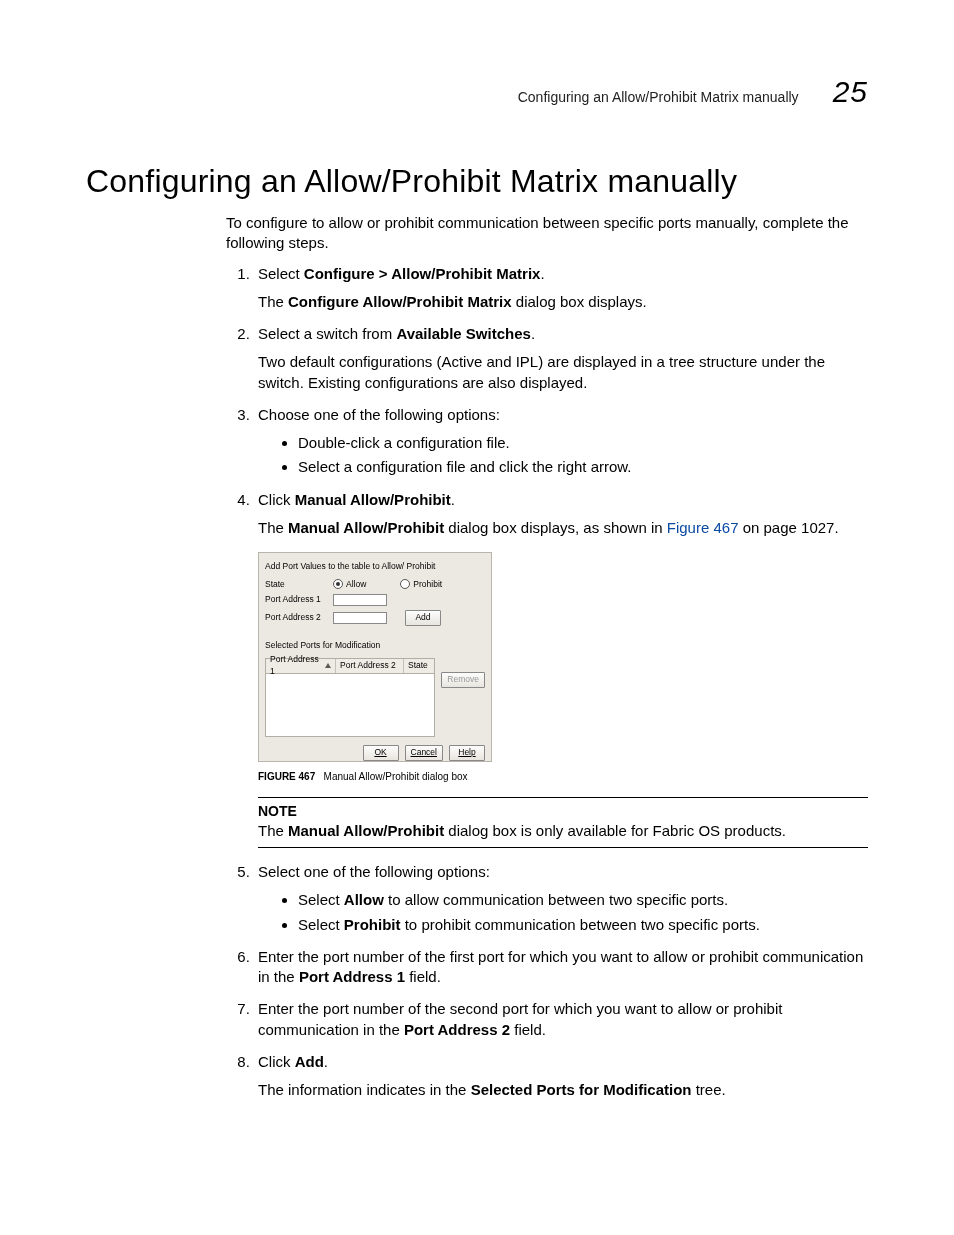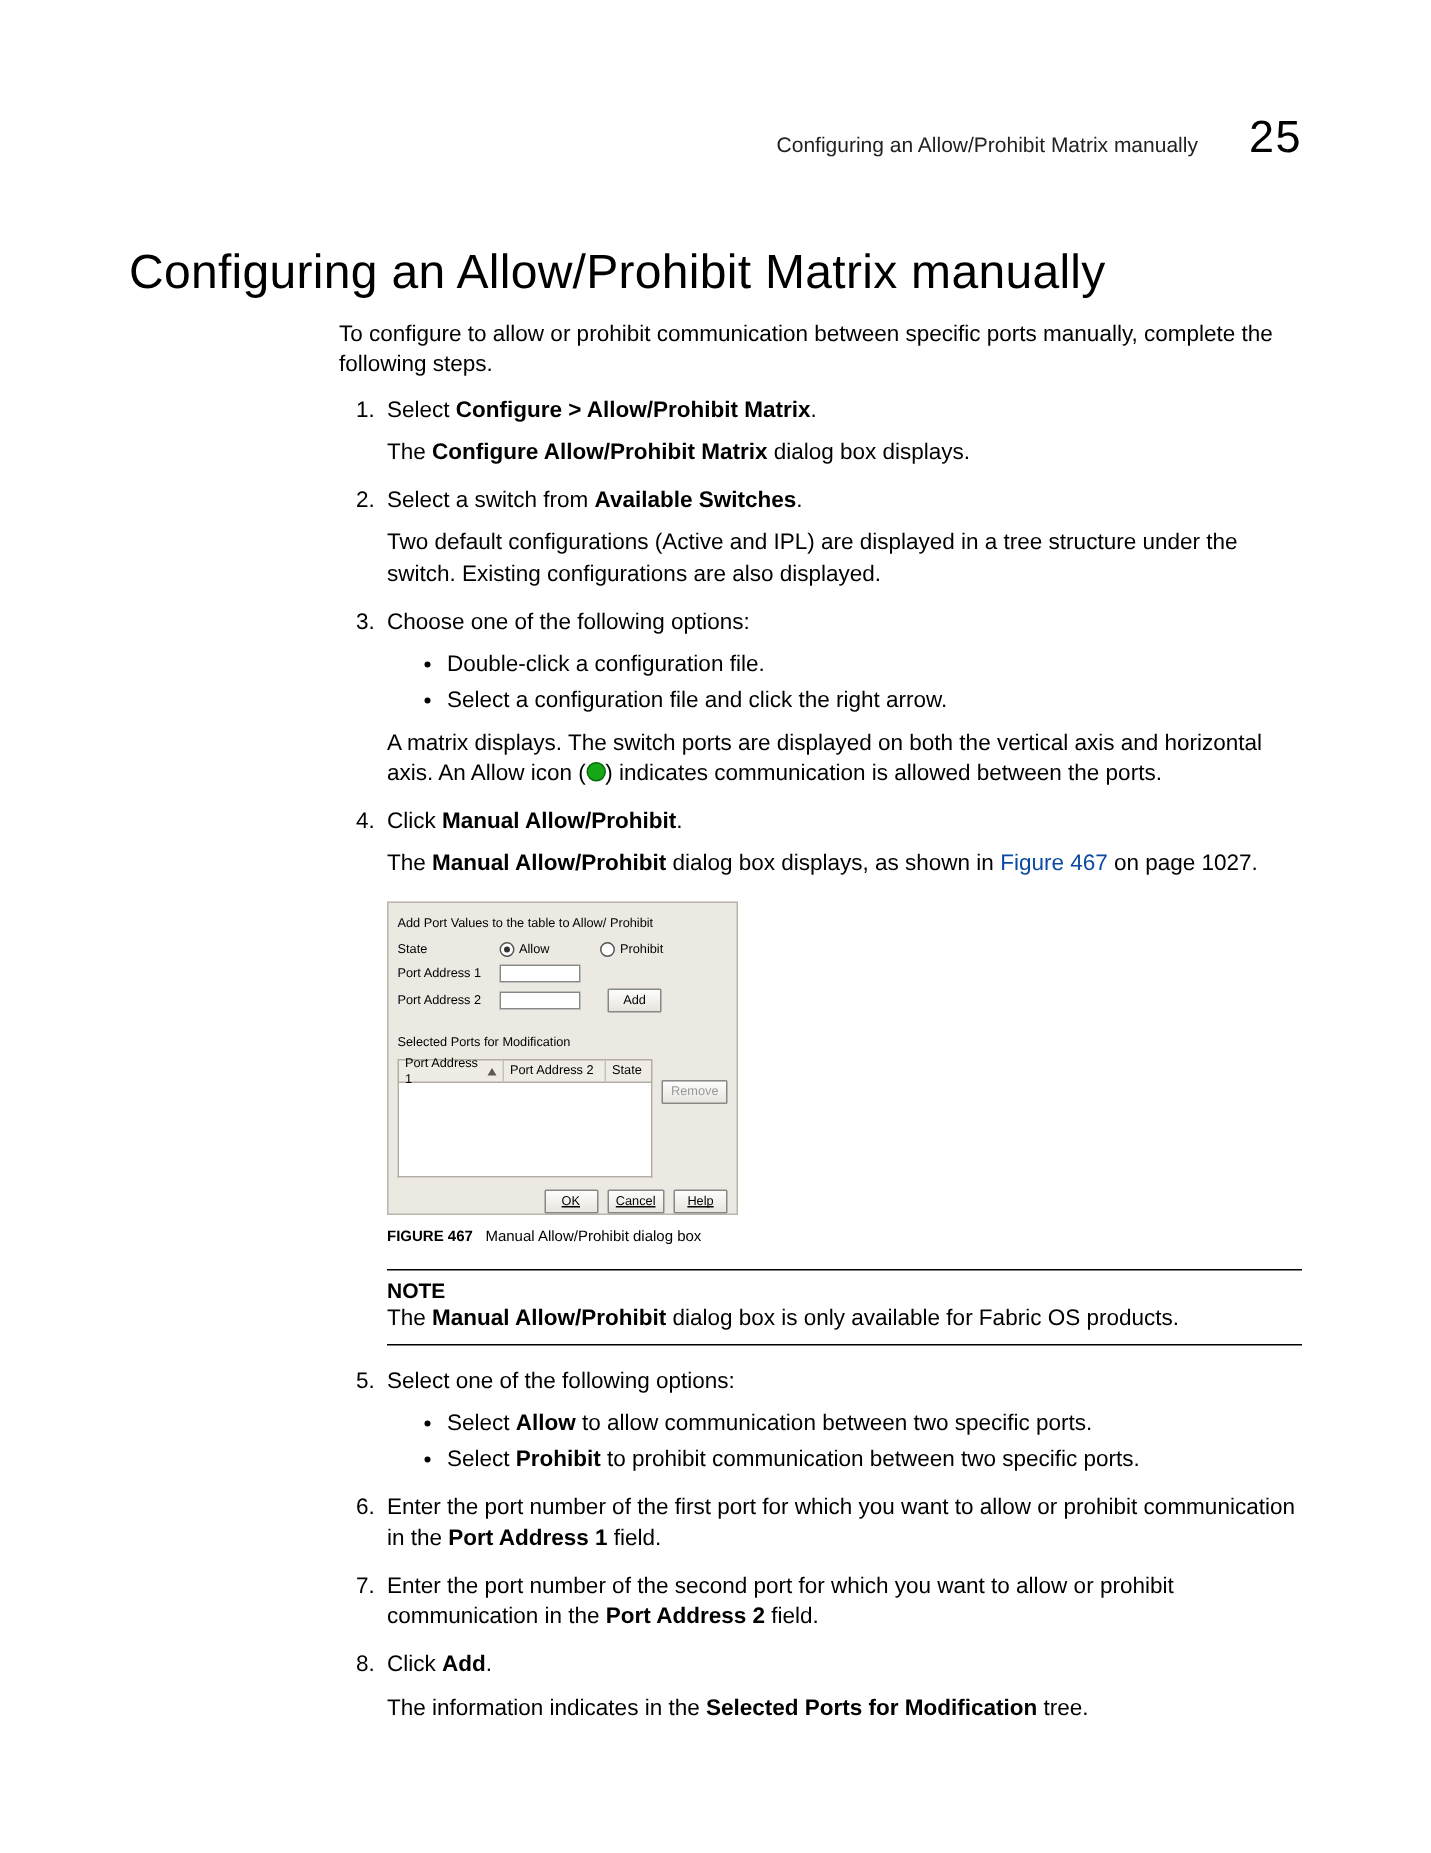--- a/index.html
+++ b/index.html
@@ -32,20 +32,21 @@
   }
   .running-head .rh-text {
     font-size: 14px;
     color: #222;
   }
   .running-head .rh-num {
     font-family: Arial, Helvetica, sans-serif;
     font-size: 30px;
     font-weight: 400;
     letter-spacing: 1px;
+    font-style: italic;
   }
   h1.title {
     font-family: "Arial Narrow", Arial, sans-serif;
     font-stretch: condensed;
     font-weight: 400;
     font-size: 32px;
     margin: 88px 0 10px 0;
     letter-spacing: 0.2px;
   }
   .body {
@@ -221,23 +222,20 @@
         <span>Select a switch from </span><span class="bold">Available Switches</span><span>.</span>
         <p>Two default configurations (Active and IPL) are displayed in a tree structure under the switch. Existing configurations are also displayed.</p>
       </li>
 
       <li>
         <span>Choose one of the following options:</span>
         <ul class="bullets">
           <li>Double-click a configuration file.</li>
           <li>Select a configuration file and click the right arrow.</li>
         </ul>
-        <p>
-          <span>A matrix displays. The switch ports are displayed on both the vertical axis and horizontal axis. An Allow icon (</span><span class="dot"></span><span>) indicates communication is allowed between the ports.</span>
-        </p>
       </li>
 
       <li>
         <span>Click </span><span class="bold">Manual Allow/Prohibit</span><span>.</span>
         <p>
           <span>The </span><span class="bold">Manual Allow/Prohibit</span><span> dialog box displays, as shown in </span><span class="xref">Figure 467</span><span> on page 1027.</span>
         </p>
 
         
         <div class="dialog">

